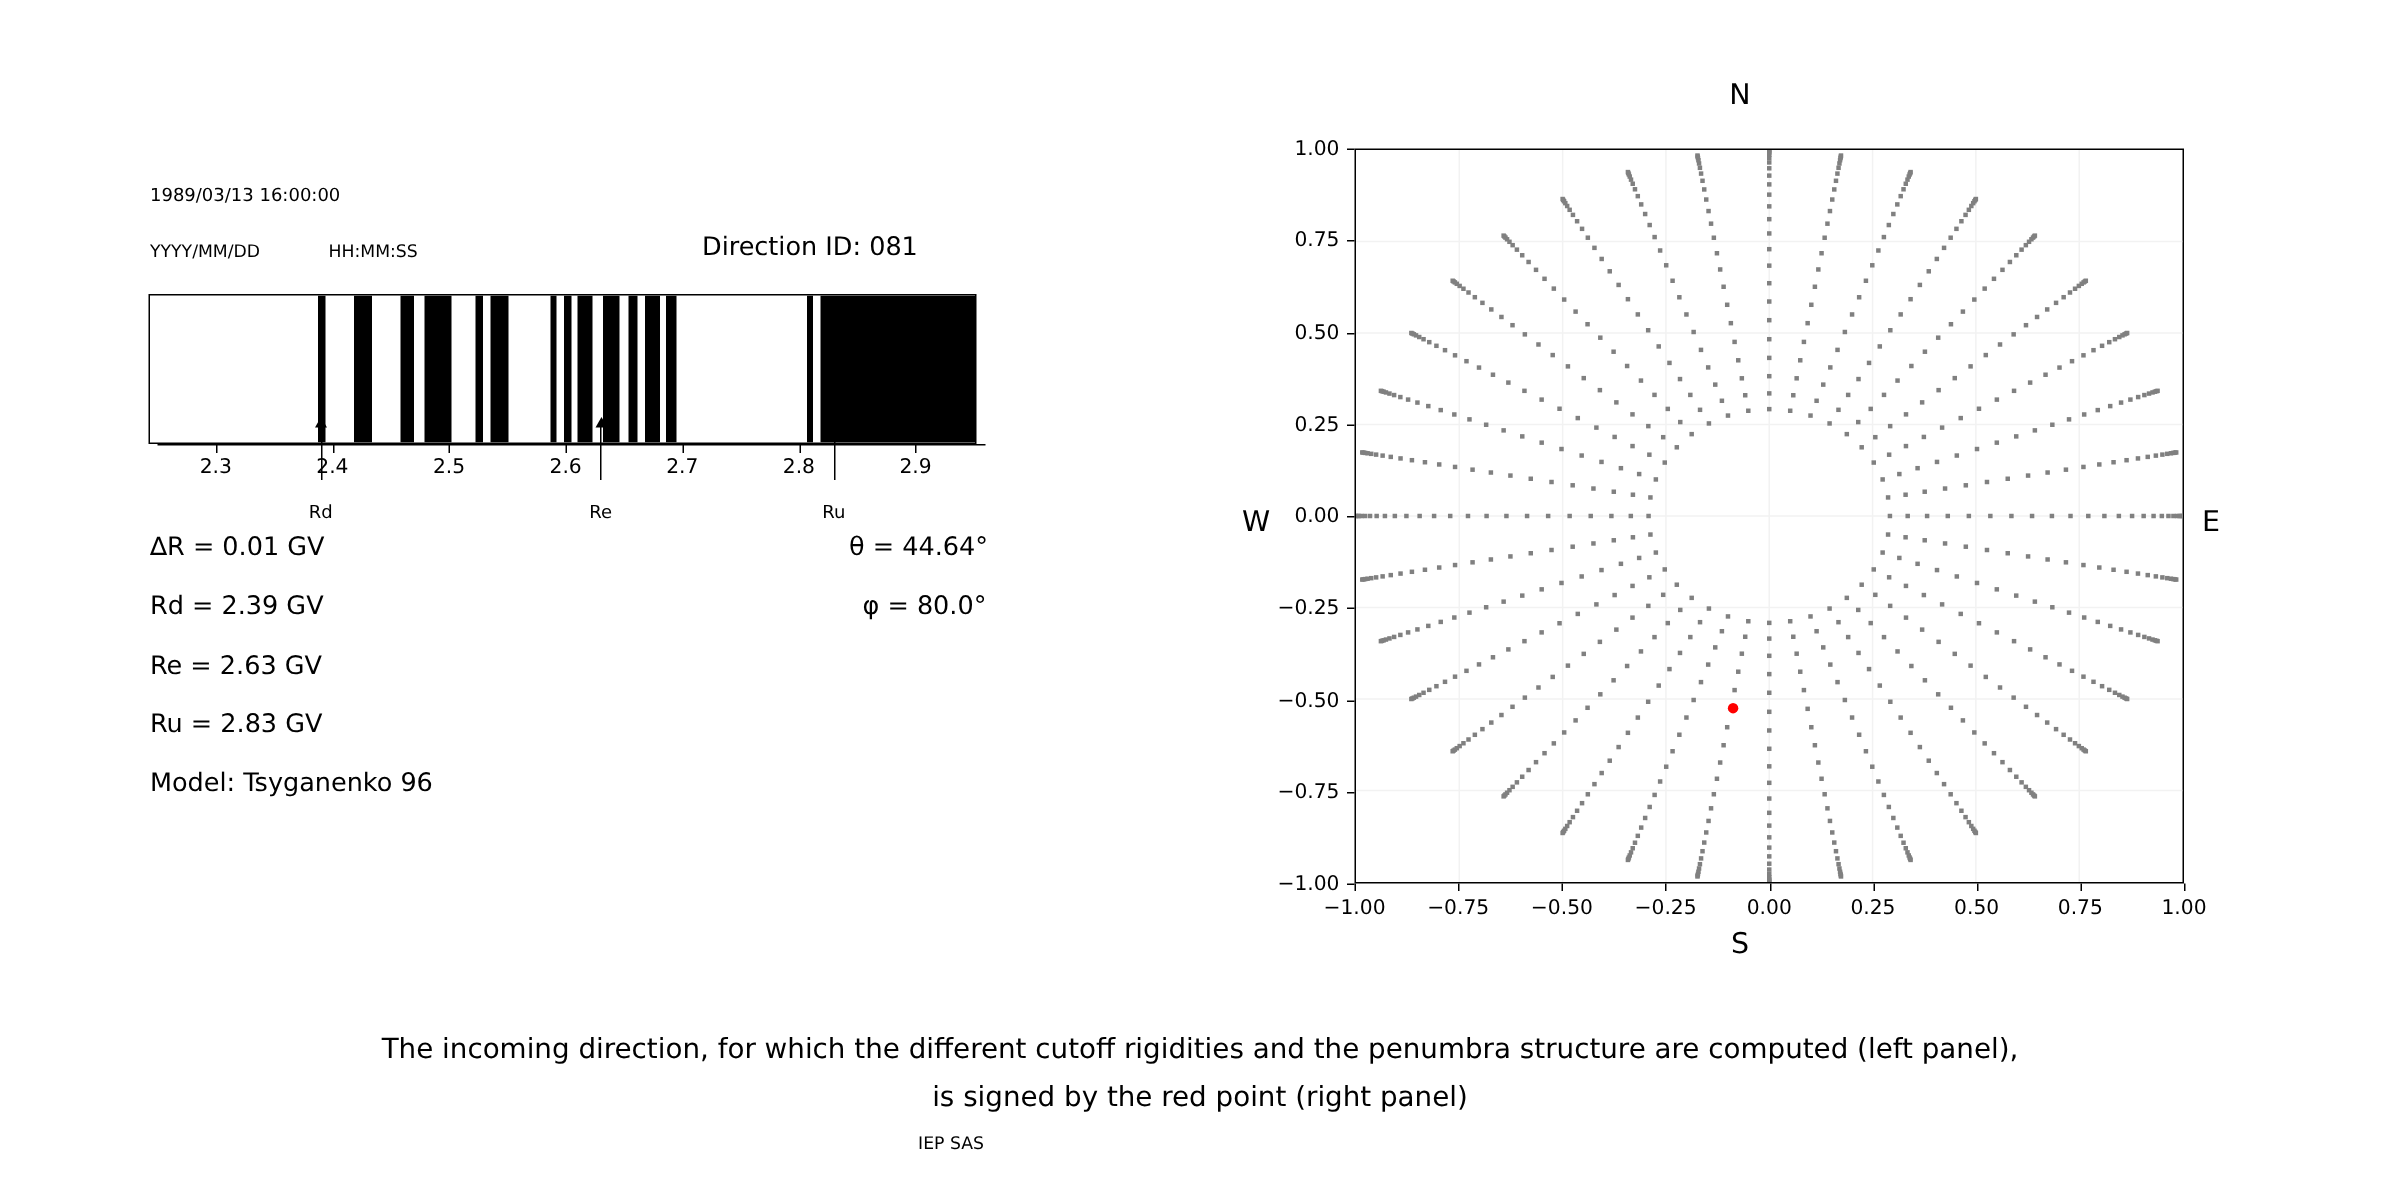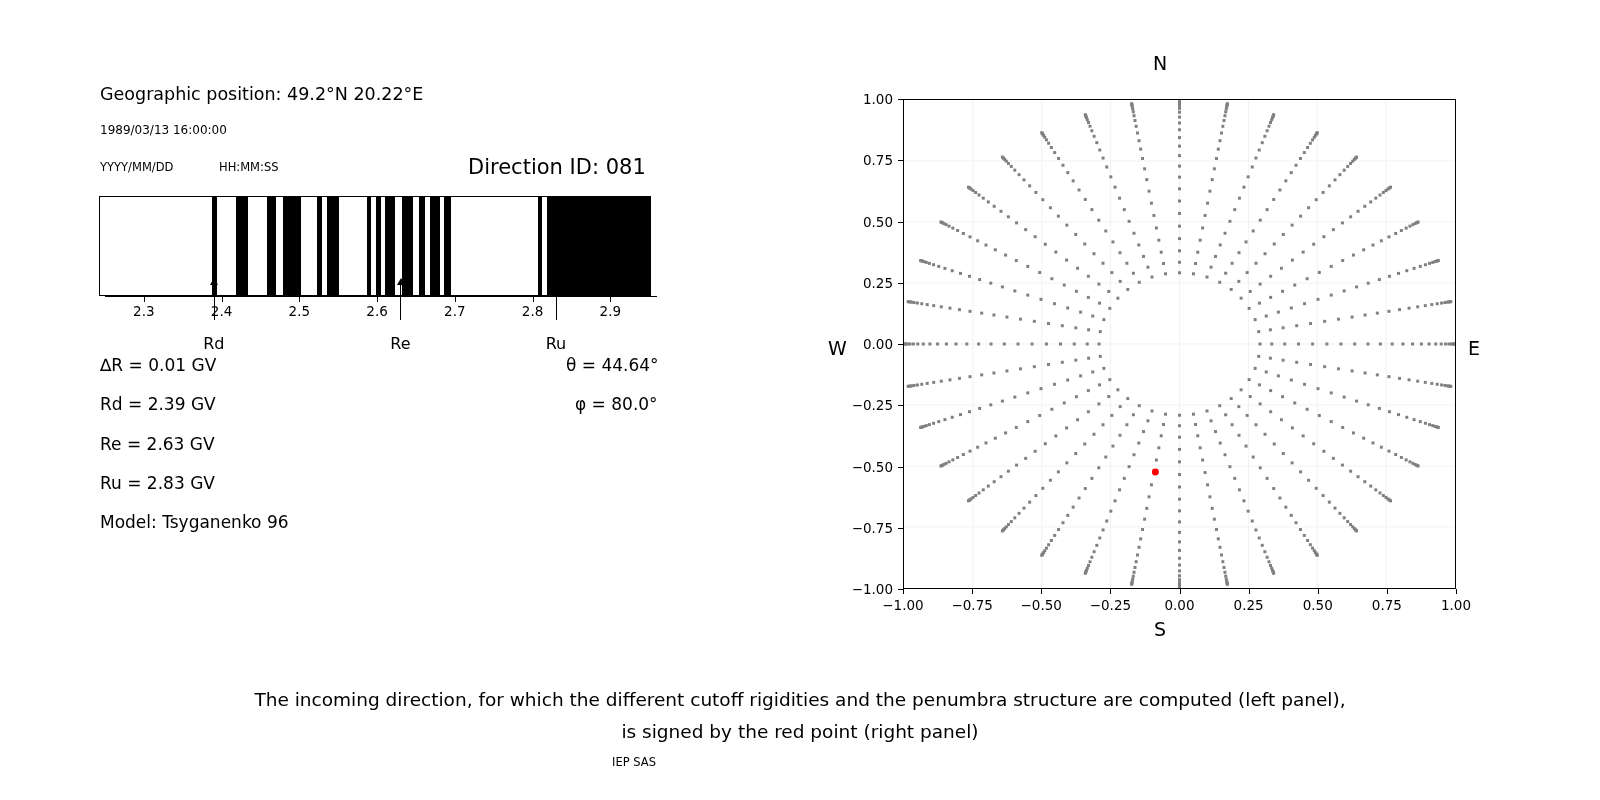--- a/index.html
+++ b/index.html
@@ -14,21 +14,21 @@
   }
   .page{position:absolute;left:0;top:0;width:1600px;height:800px;}
 
   
   #left-panel{position:absolute;left:0;top:0;width:760px;height:620px;}
 
   #geo-position{position:absolute;left:100px;top:84px;font-size:17.5px;white-space:nowrap;}
   #datetime-line{position:absolute;left:100px;top:123px;font-size:12px;white-space:nowrap;}
   #date-format-hint{position:absolute;left:100px;top:160px;font-size:11.5px;white-space:nowrap;}
   #time-format-hint{position:absolute;left:219px;top:160px;font-size:11.5px;white-space:nowrap;}
-  #direction-id{position:absolute;left:468px;top:155px;font-size:21px;white-space:nowrap;}
+  #direction-id{position:absolute;left:468px;top:155px;font-size:17px;white-space:nowrap;}
 
   
   #penumbra-figure{position:absolute;left:99px;top:196px;width:552px;height:100px;}
   #penumbra-bar{
     position:absolute;left:0;top:0;width:552px;height:100px;
     border:1px solid #000;box-sizing:border-box;background:#ffffff;
     overflow:hidden;
   }
   .pen-band{position:absolute;top:0;height:100%;background:#000000;}
 
@@ -37,21 +37,21 @@
   #axis-line{position:absolute;left:0;top:0;width:552px;height:1px;background:#000;}
   .axis-tick{position:absolute;top:0;width:1px;height:6px;background:#000;}
   .axis-tick-label{position:absolute;top:7px;font-size:13.5px;transform:translateX(-50%);white-space:nowrap;}
 
   .marker-arrow{position:absolute;width:1px;background:#000;}
   .marker-arrow .head{
     position:absolute;left:-3.5px;top:-6px;width:0;height:0;
     border-left:4px solid transparent;border-right:4px solid transparent;
     border-bottom:7px solid #000;
   }
-  .marker-label{position:absolute;font-size:16px;transform:translateX(-50%);white-space:nowrap;}
+  .marker-label{position:absolute;font-size:12px;transform:translateX(-50%);white-space:nowrap;}
 
   
   .param{position:absolute;font-size:17px;white-space:nowrap;}
   #param-dR{left:100px;top:355px;}
   #param-Rd{left:100px;top:394px;}
   #param-Re{left:100px;top:434px;text-align:right;}
   #param-Ru{left:100px;top:473px;}
   #param-model{left:100px;top:512px;}
   #param-theta{left:566px;top:355px;}
   #param-phi{left:575px;top:394px;}
@@ -80,21 +80,20 @@
   #caption .cap-line{display:block;}
   #footer-credit{position:absolute;left:0;top:755px;width:1268px;text-align:center;font-size:11.5px;}
 </style>
 </head>
 <body>
 
 <div class="page">
 
   <div id="left-panel">
 
-    <div id="geo-position">Geographic position: 49.2°N 20.22°E</div>
 
     <div id="datetime-line">1989/03/13 16:00:00</div>
 
     <div id="date-format-hint">YYYY/MM/DD</div>
 
     <div id="time-format-hint">HH:MM:SS</div>
 
     <div id="direction-id">Direction ID: 081</div>
 
     <div id="penumbra-figure">

